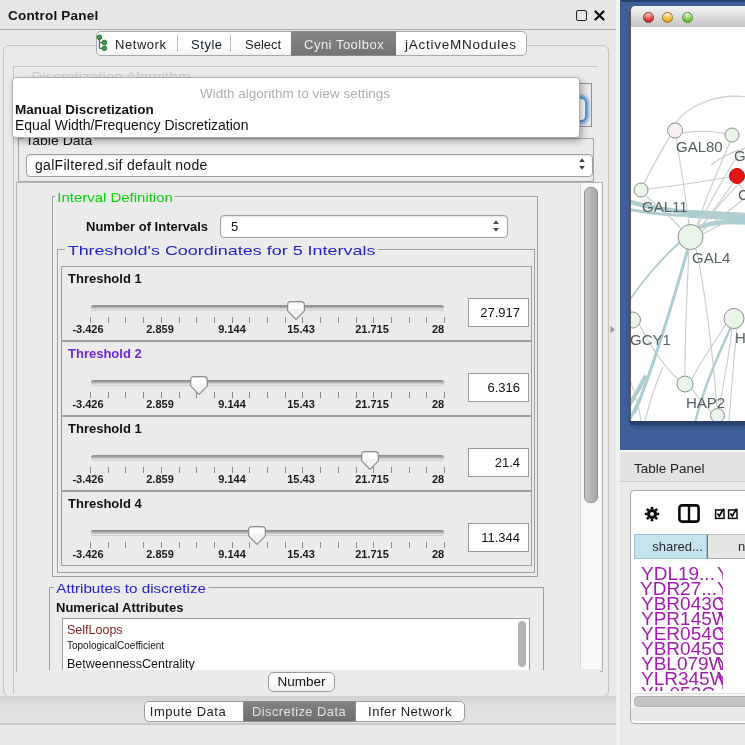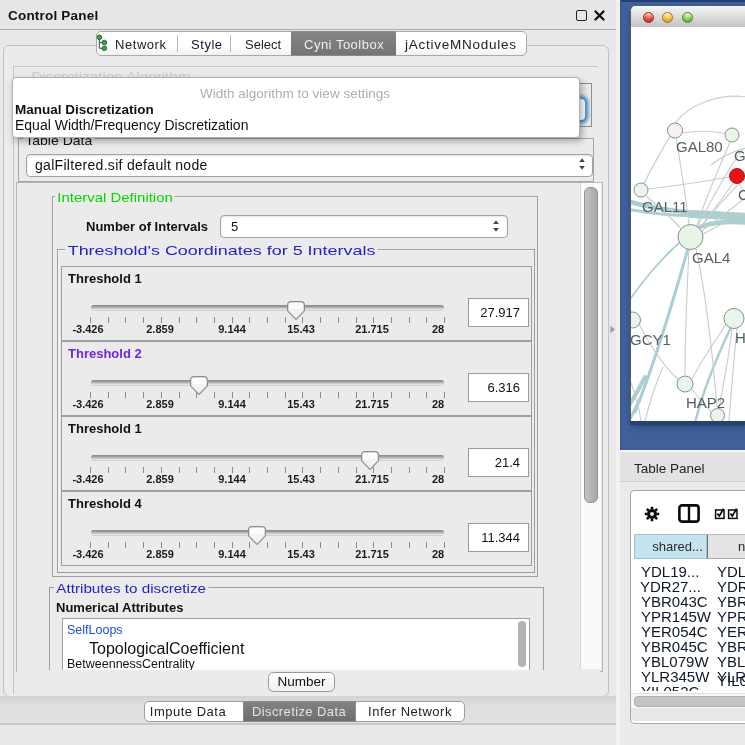--- a/index.html
+++ b/index.html
@@ -131,22 +131,22 @@
   <span class="abs" style="left:372px;transform:translateX(-50%);">21.715</span>
   <span class="abs" style="left:438px;transform:translateX(-50%);">28</span>
 </div>
 <div class="abs" style="left:468px;top:523px;width:59px;height:27px;background:#fff;border:1px solid #9a9a9a;"></div>
 <div class="abs" style="left:468px;top:530px;width:52px;text-align:right;font-size:13px;color:#111;">11.344</div>
 
 <div class="abs" style="left:49px;top:587px;width:493px;height:100px;border:1px solid #9f9f9f;border-bottom:none;"></div>
 <div class="abs" style="left:54px;top:581px;background:#ebebeb;padding:0 2px;font-size:13px;color:#2222cc;transform:scaleX(1.17);transform-origin:left center;">Attributes to discretize</div>
 <div class="abs" style="left:56px;top:600px;font-size:13px;font-weight:bold;color:#111;">Numerical Attributes</div>
 <div class="abs" style="left:62px;top:618px;width:466px;height:52px;background:#fff;border:1px solid #9e9e9e;border-bottom:none;"></div>
-<div class="abs" style="left:67px;top:623px;font-size:12.5px;color:#1d4ed8;">SelfLoops</div>
-<div class="abs" style="left:67px;top:640px;font-size:16px;color:#111;margin-left:22px;">TopologicalCoefficient</div>
+<div class="abs" style="left:67px;top:623px;font-size:12.5px;color:#7f1d1d;">SelfLoops</div>
+<div class="abs" style="left:67px;top:640px;font-size:10px;color:#111;">TopologicalCoefficient</div>
 <div class="abs" style="left:67px;top:657px;font-size:12.5px;color:#111;">BetweennessCentrality</div>
 <div class="abs" style="left:518px;top:621px;width:8px;height:46px;border-radius:4px;background:#b3b3b3;"></div>
 
 <div class="abs" style="left:17px;top:670px;width:583px;height:25px;background:#ebebeb;"></div>
 
 <div class="abs" style="left:268px;top:672px;width:65px;height:18px;background:linear-gradient(180deg,#ffffff,#f0f0f0);border:1px solid #999;border-radius:5.5px;text-align:center;font-size:13.5px;color:#111;line-height:18px;">Number</div>
 
 <div class="abs" style="left:0;top:696px;width:616px;height:28px;background:linear-gradient(180deg,#d2d2d2,#dedede 30%,#e2e2e2);"></div>
 <div class="abs" style="left:0;top:723px;width:616px;height:2px;background:#c9c9c9;"></div>
 <div class="abs" style="left:0;top:725px;width:616px;height:20px;background:#e9e9e9;"></div>
@@ -290,21 +290,21 @@
   <path d="M3.4 7.6 L5.4 10 L9.6 2.6" stroke="#0a0a0a" stroke-width="1.8" fill="none"></path>
   <rect x="14.6" y="4" width="8.4" height="8.4" fill="none" stroke="#0a0a0a" stroke-width="1.5"></rect>
   <path d="M16.4 7.6 L18.4 10 L22.6 2.6" stroke="#0a0a0a" stroke-width="1.8" fill="none"></path>
 </svg>
 
 <div class="abs" style="left:634px;top:534px;width:73px;height:25px;background:#c6e4f0;border:1px solid #9fc3d2;box-sizing:border-box;text-align:center;text-indent:14px;line-height:24px;font-size:13px;color:#2a2a2a;">shared...</div>
 <div class="abs" style="left:707px;top:534px;width:38px;height:25px;background:#e4e4e4;border-top:1px solid #bdbdbd;border-bottom:1px solid #a9a9a9;border-left:1.5px solid #6f6f6f;box-sizing:border-box;line-height:24px;font-size:13px;color:#2a2a2a;">
     <span style="position:absolute;left:30px;">na</span>
   </div>
 
-<div class="abs" style="left:630px;top:559px;width:115px;height:132px;overflow:hidden;font-size:15px;color:#0f172a;">
+<div class="abs" style="left:630px;top:559px;width:93px;height:132px;overflow:hidden;font-size:19px;color:#a21caf;">
   <div class="abs" style="left:11px;top:4px;">YDL19...</div>
     <div class="abs" style="left:87px;top:4px;">YDL1</div>
   <div class="abs" style="left:10px;top:19px;">YDR27...</div>
     <div class="abs" style="left:87px;top:19px;">YDR2</div>
   <div class="abs" style="left:11px;top:34px;">YBR043C</div>
     <div class="abs" style="left:87px;top:34px;">YBR0</div>
   <div class="abs" style="left:11px;top:49px;">YPR145W</div>
     <div class="abs" style="left:87px;top:49px;">YPR1</div>
   <div class="abs" style="left:11px;top:64px;">YER054C</div>
     <div class="abs" style="left:87px;top:64px;">YER0</div>

